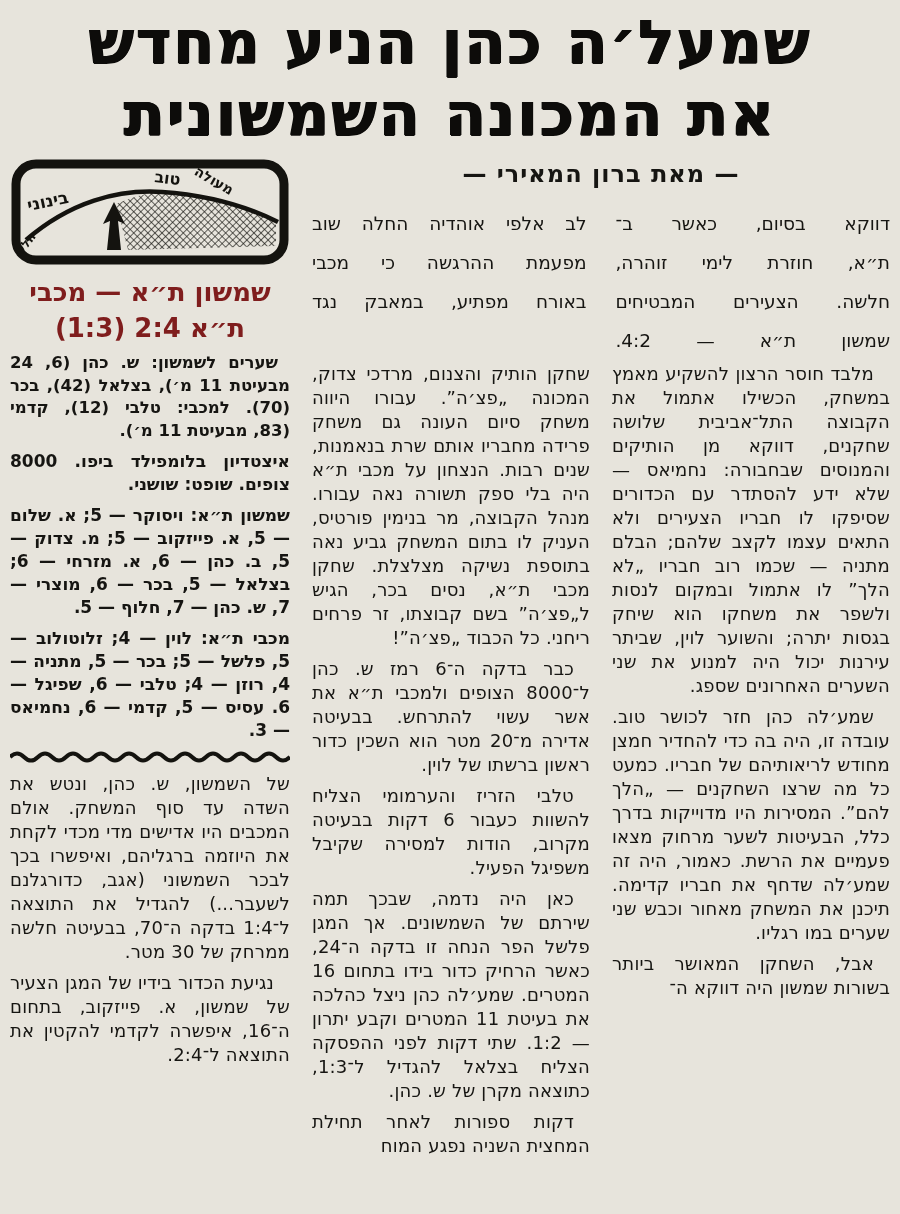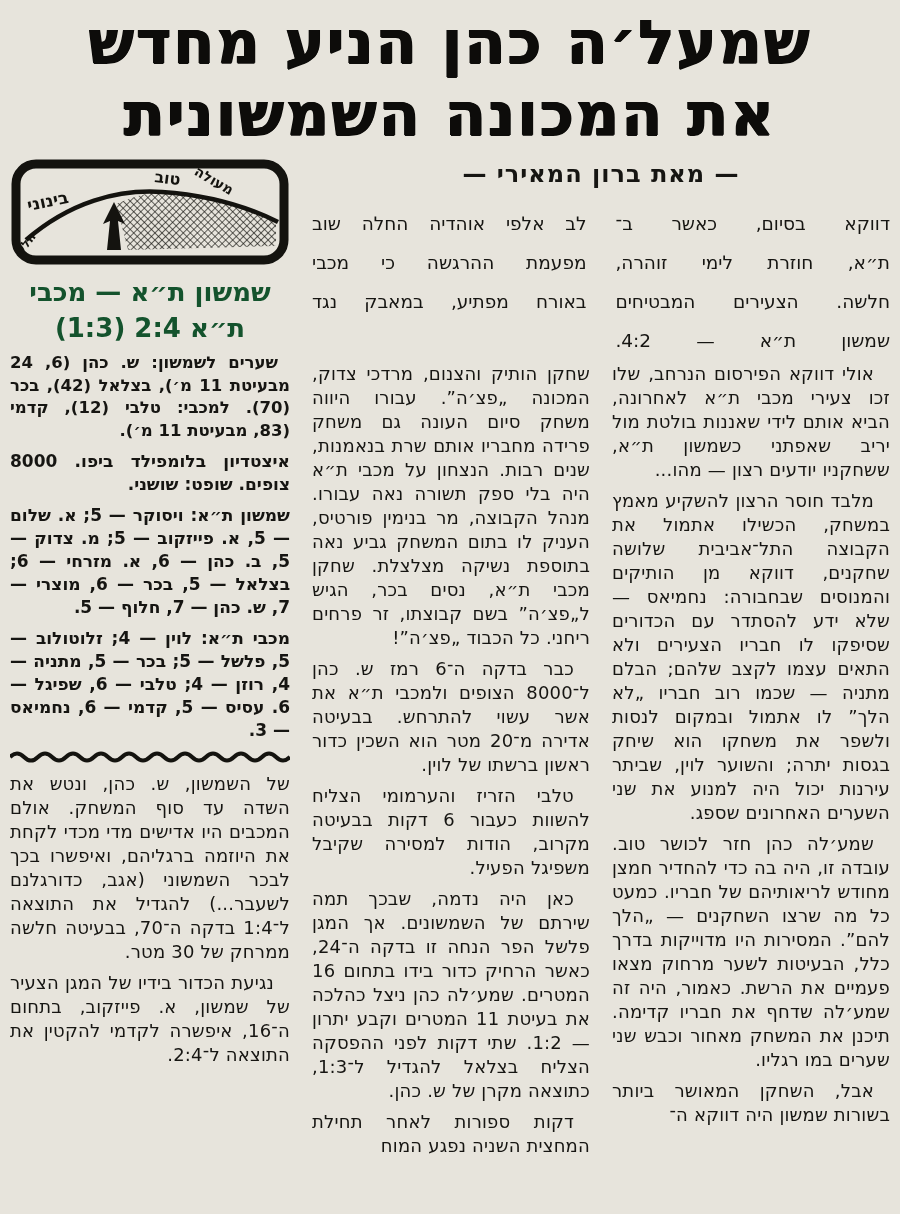--- a/index.html
+++ b/index.html
@@ -64,21 +64,21 @@
   }
   .para.cont{text-indent:0;}
   
   .gauge-box{width:100%;margin:2px 0 8px 0;display:block;}
   .scorebox-title{
     font-weight:700;
     font-size:26px;
     line-height:36px;
     text-align:center;
     margin-bottom:6px;
-    color:#14532d;
+    color:#7f1d1d;
   }
   .stats{
     font-size:16.5px;
     line-height:22.5px;
     text-align:justify;
     margin:0 0 8px 0;
   }
   .stats.goals{font-weight:700;text-indent:12px;}
   .stats.bold{font-weight:700;font-size:17px;line-height:23px;}
   .wavy{display:block;width:100%;height:14px;margin:4px 0 8px 0;}
@@ -115,21 +115,20 @@
         </div>
         <div class="lead-line">
           <span class="lead-seg single">שמשון ת״א — 4:2.</span>
           <span class="lead-spacer"></span>
         </div>
       </div>
 
       <div class="two-cols">
 
         <div class="txt-col">
-          <p class="para">אולי דווקא הפירסום הנרחב, שלו זכו צעירי מכבי ת״א לאחרונה, הביא אותם לידי שאננות בולטת מול יריב שאפתני כשמשון ת״א, ששחקניו יודעים רצון — מהו...</p>
           <p class="para">מלבד חוסר הרצון להשקיע מאמץ במשחק, הכשילו אתמול את הקבוצה התל־אביבית שלושה שחקנים, דווקא מן הותיקים והמנוסים שבחבורה: נחמיאס — שלא ידע להסתדר עם הכדורים שסיפקו לו חבריו הצעירים ולא התאים עצמו לקצב שלהם; הבלם מתניה — שכמו רוב חבריו „לא הלך” לו אתמול ובמקום לנסות ולשפר את משחקו הוא שיחק בגסות יתרה; והשוער לוין, שביתר עירנות יכול היה למנוע את שני השערים האחרונים שספג.</p>
           <p class="para">שמע׳לה כהן חזר לכושר טוב. עובדה זו, היה בה כדי להחדיר חמצן מחודש לריאותיהם של חבריו. כמעט כל מה שרצו השחקנים — „הלך להם”. המסירות היו מדוייקות בדרך כלל, הבעיטות לשער מרחוק מצאו פעמיים את הרשת. כאמור, היה זה שמע׳לה שדחף את חבריו קדימה. תיכנן את המשחק מאחור וכבש שני שערים במו רגליו.</p>
           <p class="para">אבל, השחקן המאושר ביותר בשורות שמשון היה דווקא ה־</p>
         </div>
 
         <div class="txt-col">
           <p class="para cont">שחקן הותיק והצנום, מרדכי צדוק, המכונה „פצ׳ה”. עבורו היווה משחק סיום העונה גם משחק פרידה מחבריו אותם שרת בנאמנות, שנים רבות. הנצחון על מכבי ת״א היה בלי ספק תשורה נאה עבורו. מנהל הקבוצה, מר בנימין פורטיס, העניק לו בתום המשחק גביע נאה בתוספת נשיקה מצלצלת. שחקן מכבי ת״א, נסים בכר, הגיש ל„פצ׳ה” בשם קבוצתו, זר פרחים ריחני. כל הכבוד „פצ׳ה”!</p>
           <p class="para">כבר בדקה ה־6 רמז ש. כהן ל־8000 הצופים ולמכבי ת״א את אשר עשוי להתרחש. בבעיטה אדירה מ־20 מטר הוא השכין כדור ראשון ברשתו של לוין.</p>
           <p class="para">טלבי הזריז והערמומי הצליח להשוות כעבור 6 דקות בבעיטה מקרוב, הודות למסירה שקיבל משפיגל הפעיל.</p>
           <p class="para">כאן היה נדמה, שבכך תמה שירתם של השמשונים. אך המגן פלשל הפר הנחה זו בדקה ה־24, כאשר הרחיק כדור בידו בתחום 16 המטרים. שמע׳לה כהן ניצל כהלכה את בעיטת 11 המטרים וקבע יתרון — 1:2. שתי דקות לפני ההפסקה הצליח בצלאל להגדיל ל־1:3, כתוצאה מקרן של ש. כהן.</p>

